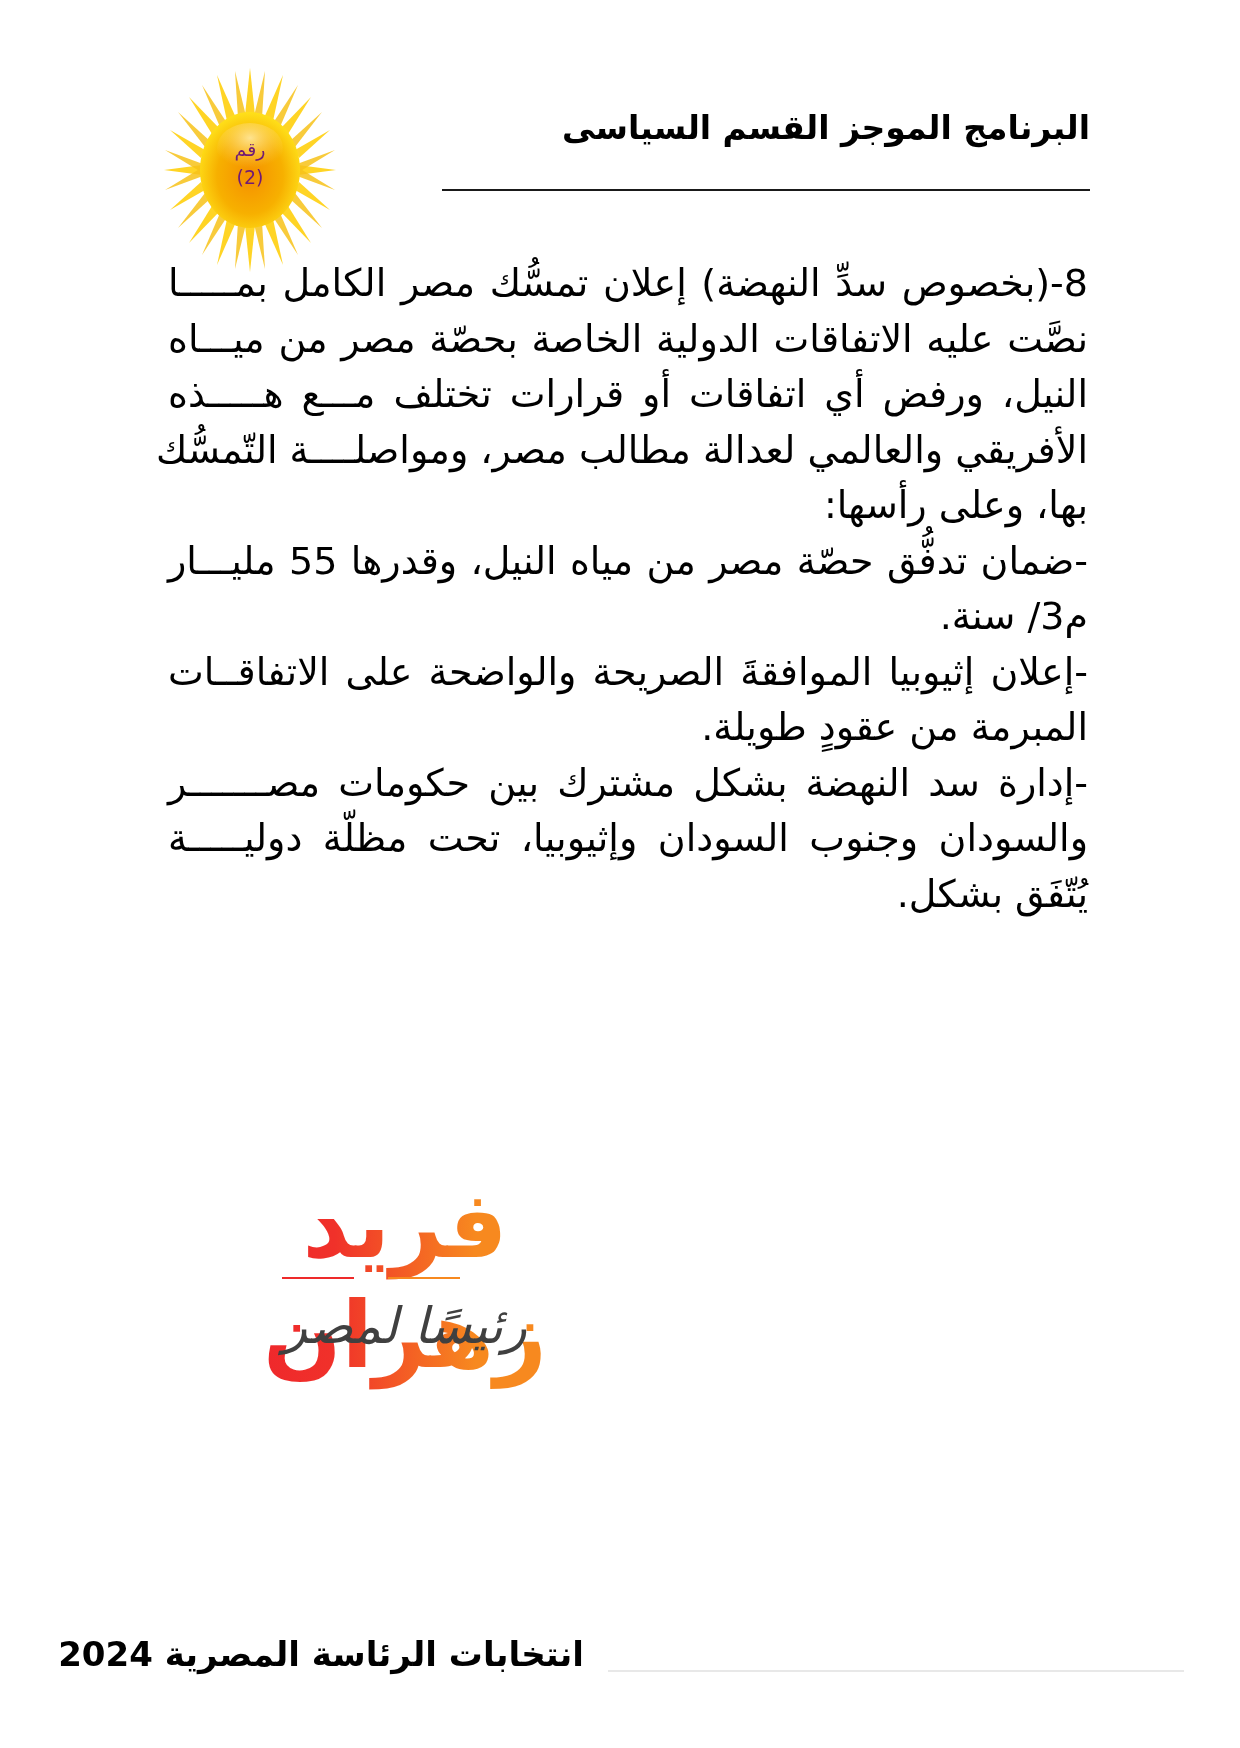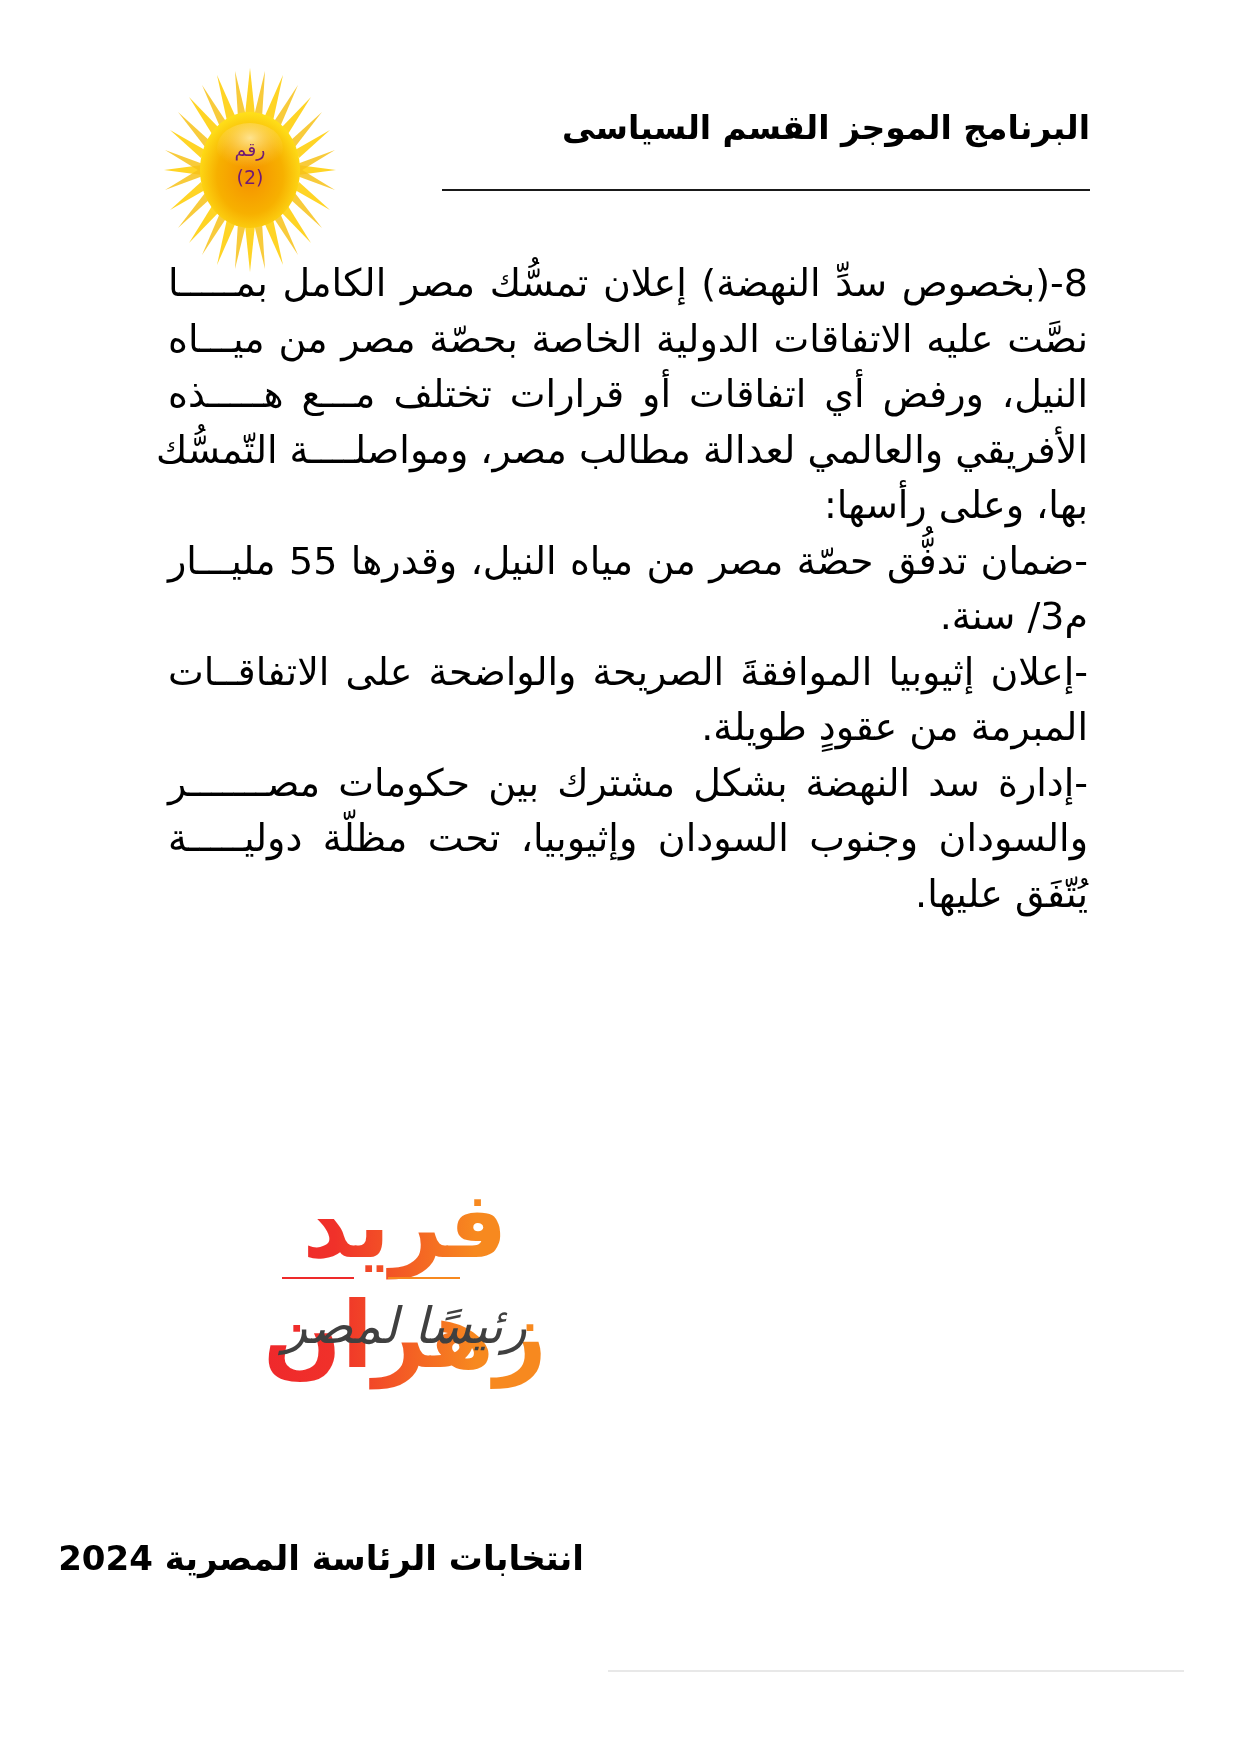--- a/index.html
+++ b/index.html
@@ -115,21 +115,21 @@
       font-style: italic;
       font-size: 50px;
       color: #404040;
       line-height: 70px;
     }
 
     
     .footer-title {
       position: absolute;
       left: 72px;
-      top: 1538px;
+      top: 1634px;
       width: 512px;
       font-size: 34px;
       font-weight: bold;
       text-align: right;
       white-space: nowrap;
       direction: rtl;
     }
     .footer-rule {
       position: absolute;
       left: 608px;
@@ -208,21 +208,21 @@
   <span class="line">نصَّت عليه الاتفاقات الدولية الخاصة بحصّة مصر من ميـــاه</span>
   <span class="line">النيل، ورفض أي اتفاقات أو قرارات تختلف مـــع هـــــذه</span>
   <span class="line">الأفريقي والعالمي لعدالة مطالب مصر، ومواصلــــة التّمسُّك</span>
   <span class="line last">بها، وعلى رأسها:</span>
   <span class="line">-ضمان تدفُّق حصّة مصر من مياه النيل، وقدرها 55 مليـــار</span>
   <span class="line last">م3/ سنة.</span>
   <span class="line">-إعلان إثيوبيا الموافقةَ الصريحة والواضحة على الاتفاقــات</span>
   <span class="line last">المبرمة من عقودٍ طويلة.</span>
   <span class="line">-إدارة سد النهضة بشكل مشترك بين حكومات مصـــــــر</span>
   <span class="line">والسودان وجنوب السودان وإثيوبيا، تحت مظلّة دوليـــــة</span>
-  <span class="line last">يُتّفَق عليها.</span>
+  <span class="line last">يُتّفَق بشكل.</span>
 </div>
 
 <div class="logo">
   <span class="logo-name">فريد زهران</span>
   <div class="logo-underline a"></div>
   <div class="logo-underline b"></div>
   <div class="logo-tagline">رئيسًا لمصر</div>
 </div>
 
 <div class="footer-title">انتخابات الرئاسة المصرية 2024</div>

